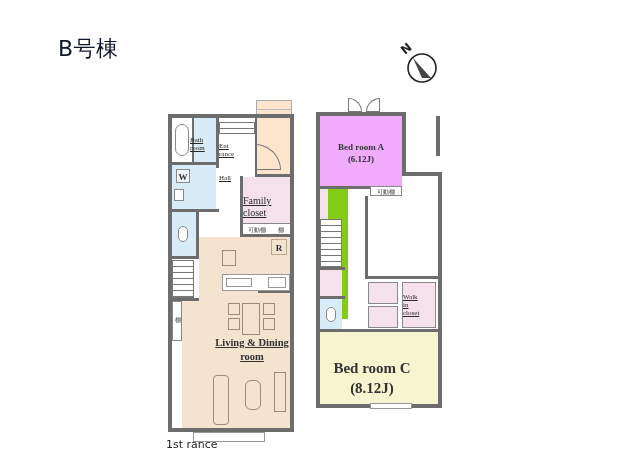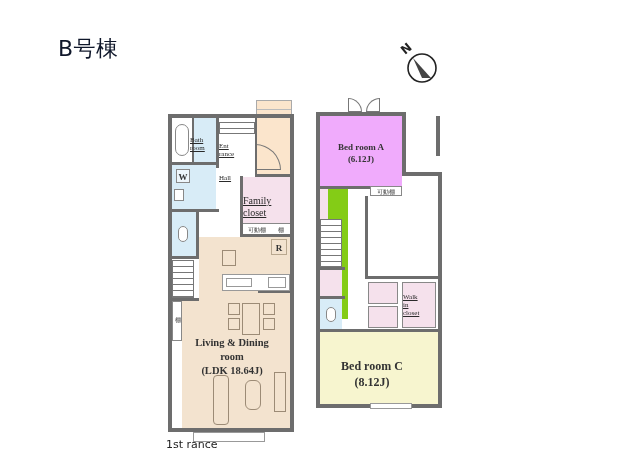--- a/index.html
+++ b/index.html
@@ -116,24 +116,23 @@
     <div class="abs" style="left:45px;top:2px;width:18px;height:11px;border:1px solid #999;"></div>
   </div>
   <div class="abs wall" style="left:98px;top:201px;width:32px;height:2px;"></div>
 
   <div class="abs fixt" style="left:82px;top:213px;width:18px;height:32px;"></div>
   <div class="abs fixt" style="left:68px;top:213px;width:12px;height:12px;"></div>
   <div class="abs fixt" style="left:68px;top:228px;width:12px;height:12px;"></div>
   <div class="abs fixt" style="left:103px;top:213px;width:12px;height:12px;"></div>
   <div class="abs fixt" style="left:103px;top:228px;width:12px;height:12px;"></div>
 
-  <div class="abs lbl-big" style="left:22px;top:246px;width:100px;">
+  <div class="abs lbl-big" style="left:42px;top:246px;width:100px;text-decoration:underline;">
     <div>Living &amp; Dining</div>
     <div>room</div>
-    <div>(LDK 18.64J)</div>
   </div>
 
   <div class="abs fixt" style="left:53px;top:285px;width:16px;height:50px;border-radius:4px;"></div>
   <div class="abs fixt" style="left:85px;top:290px;width:16px;height:30px;border-radius:6px;"></div>
   <div class="abs fixt" style="left:114px;top:282px;width:12px;height:40px;"></div>
 
   <div class="abs win" style="left:33px;top:342px;width:72px;height:10px;"></div>
 
   <div class="abs floorlabel" style="left:6px;top:348px;">1st rance</div>
 </div>
@@ -187,20 +186,20 @@
   <div class="abs" style="left:92px;top:192px;width:34px;height:46px;background:#f5e1ec;border:1px solid #888;">
     <div class="abs lbl" style="left:0;top:10px;width:32px;font-size:7px;">
       <div>Walk</div>
       <div>in</div>
       <div>closet</div>
     </div>
   </div>
   <div class="abs wall" style="left:10px;top:239px;width:122px;height:3px;"></div>
 
   <div class="abs" style="left:10px;top:242px;width:118px;height:72px;background:#f7f5cf;">
-    <div class="abs lbl-big" style="left:0;top:26px;width:104px;font-size:12px;">
+    <div class="abs lbl-big" style="left:0;top:26px;width:104px;font-size:15px;">
       <div>Bed room C</div>
       <div>(8.12J)</div>
     </div>
   </div>
   <div class="abs win" style="left:60px;top:313px;width:42px;height:6px;"></div>
 
 </div>
 
 </body></html>

